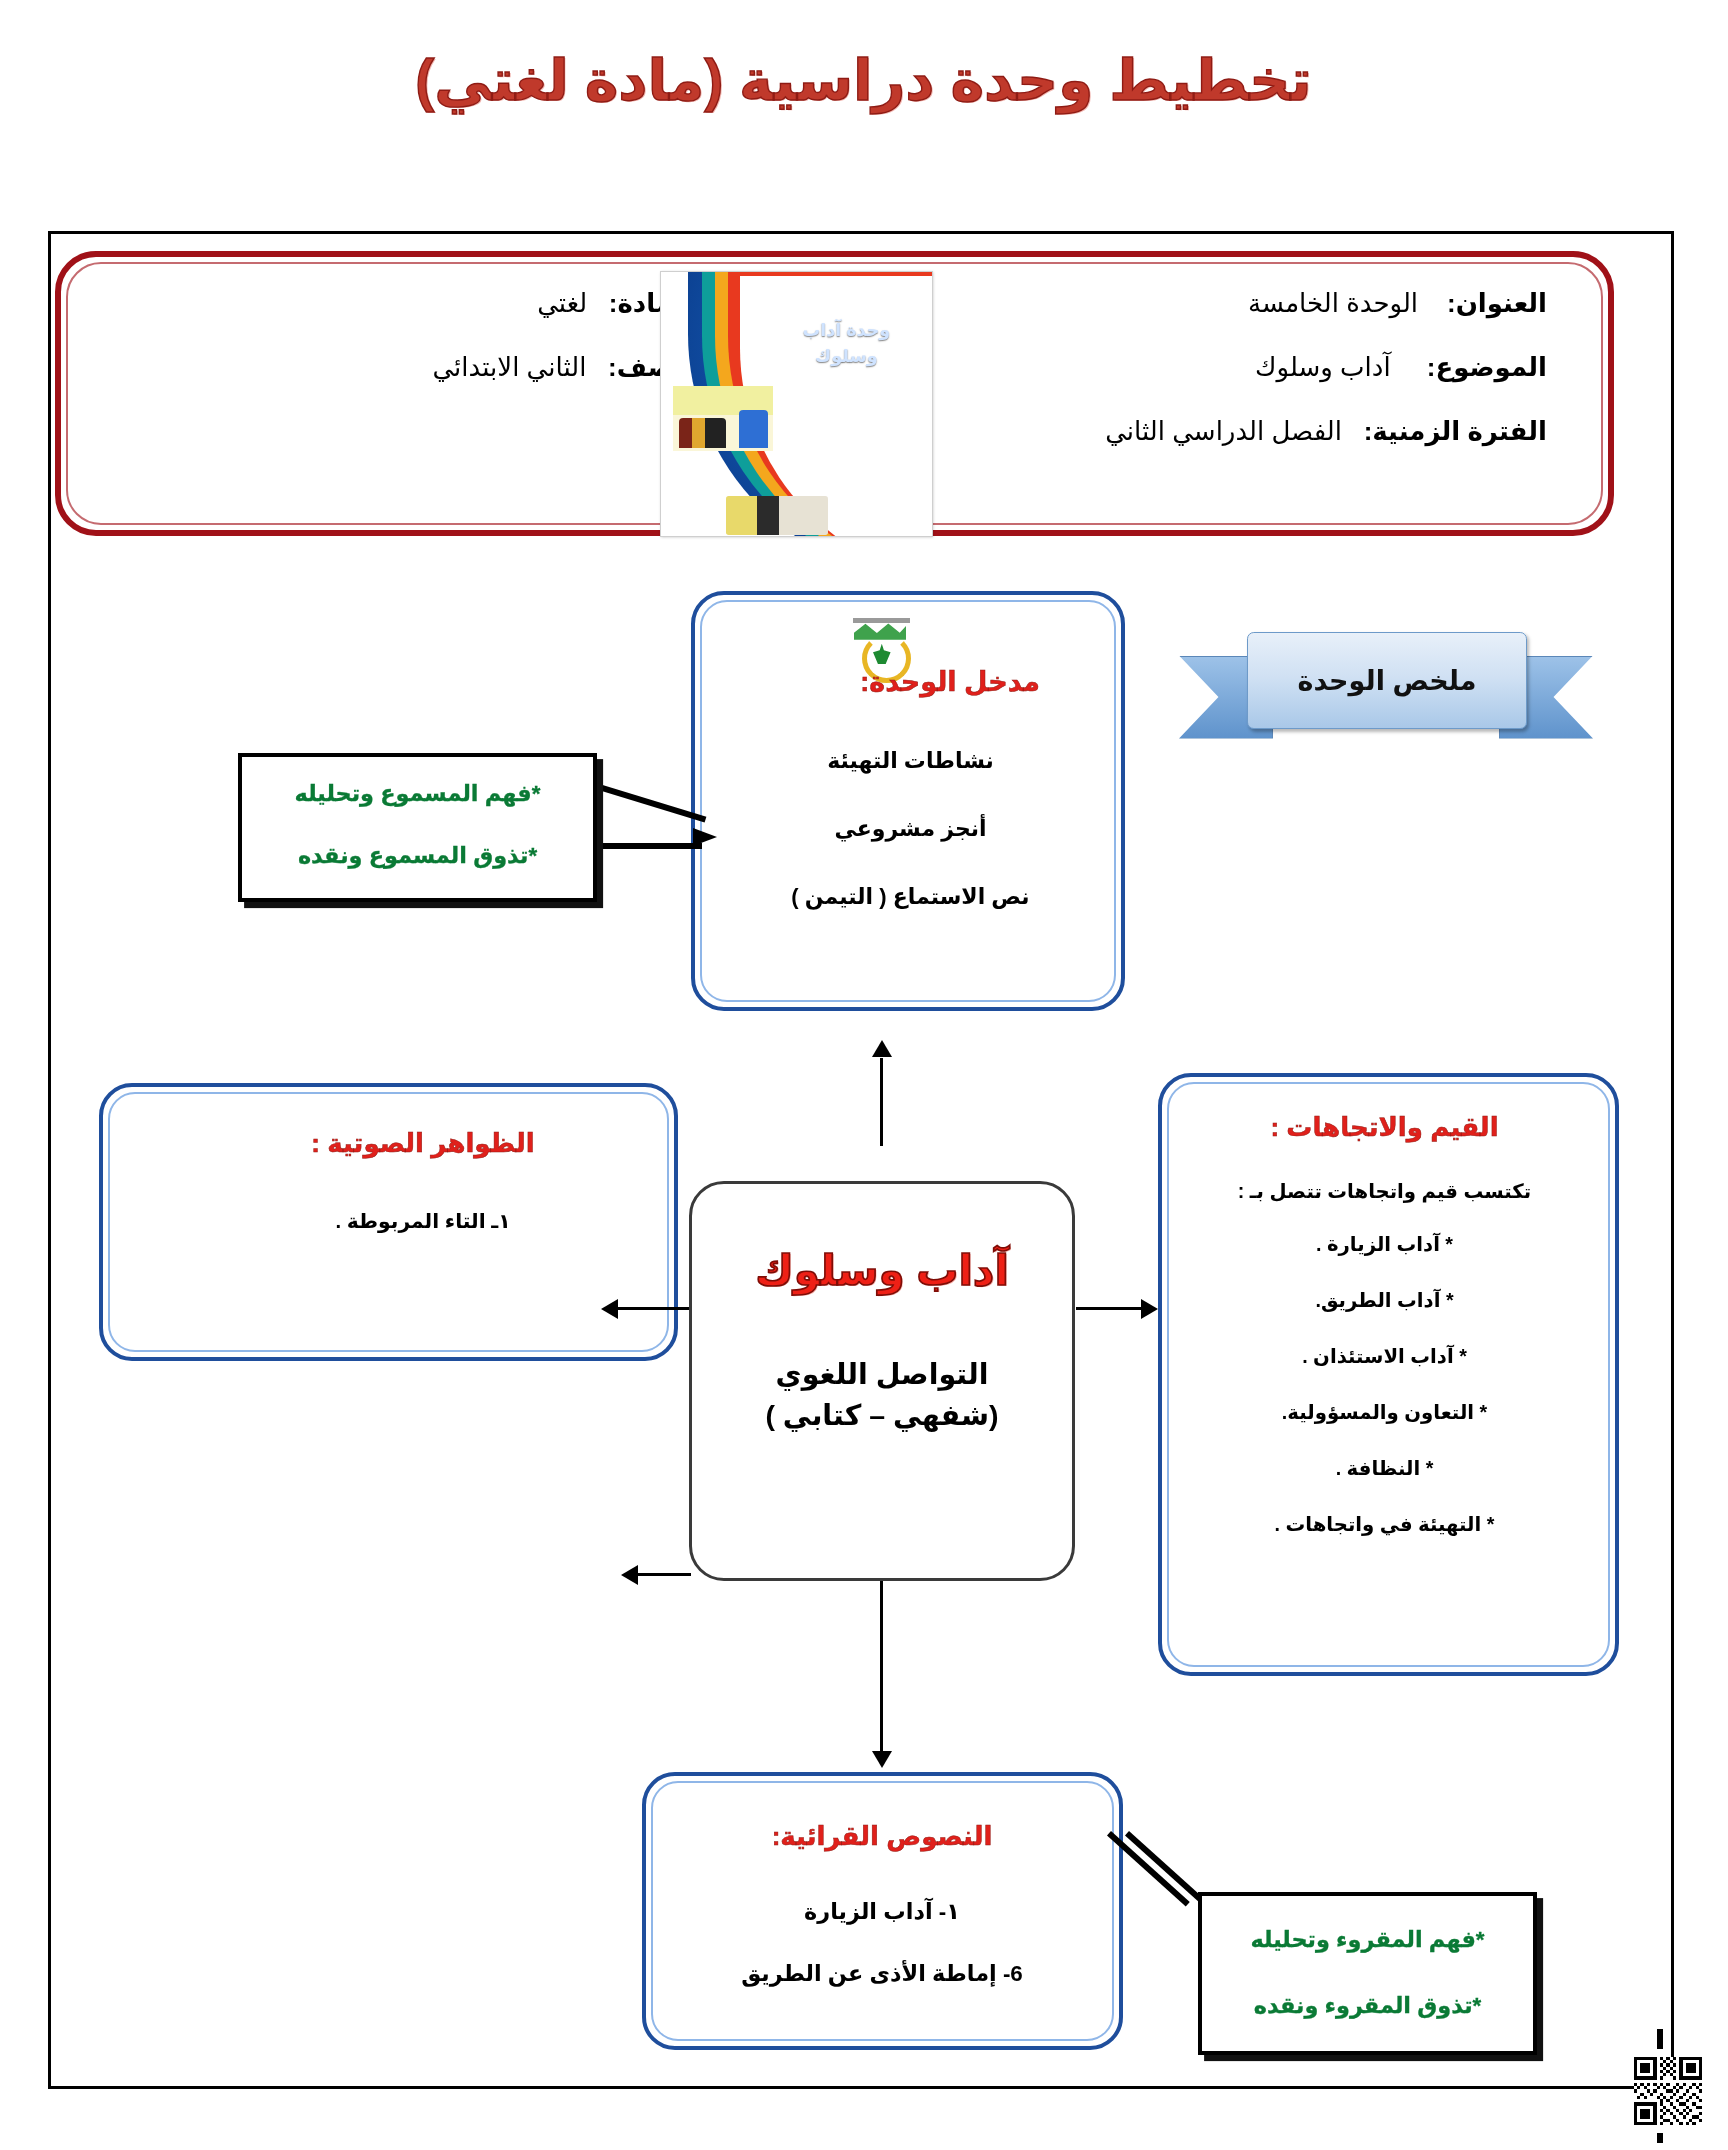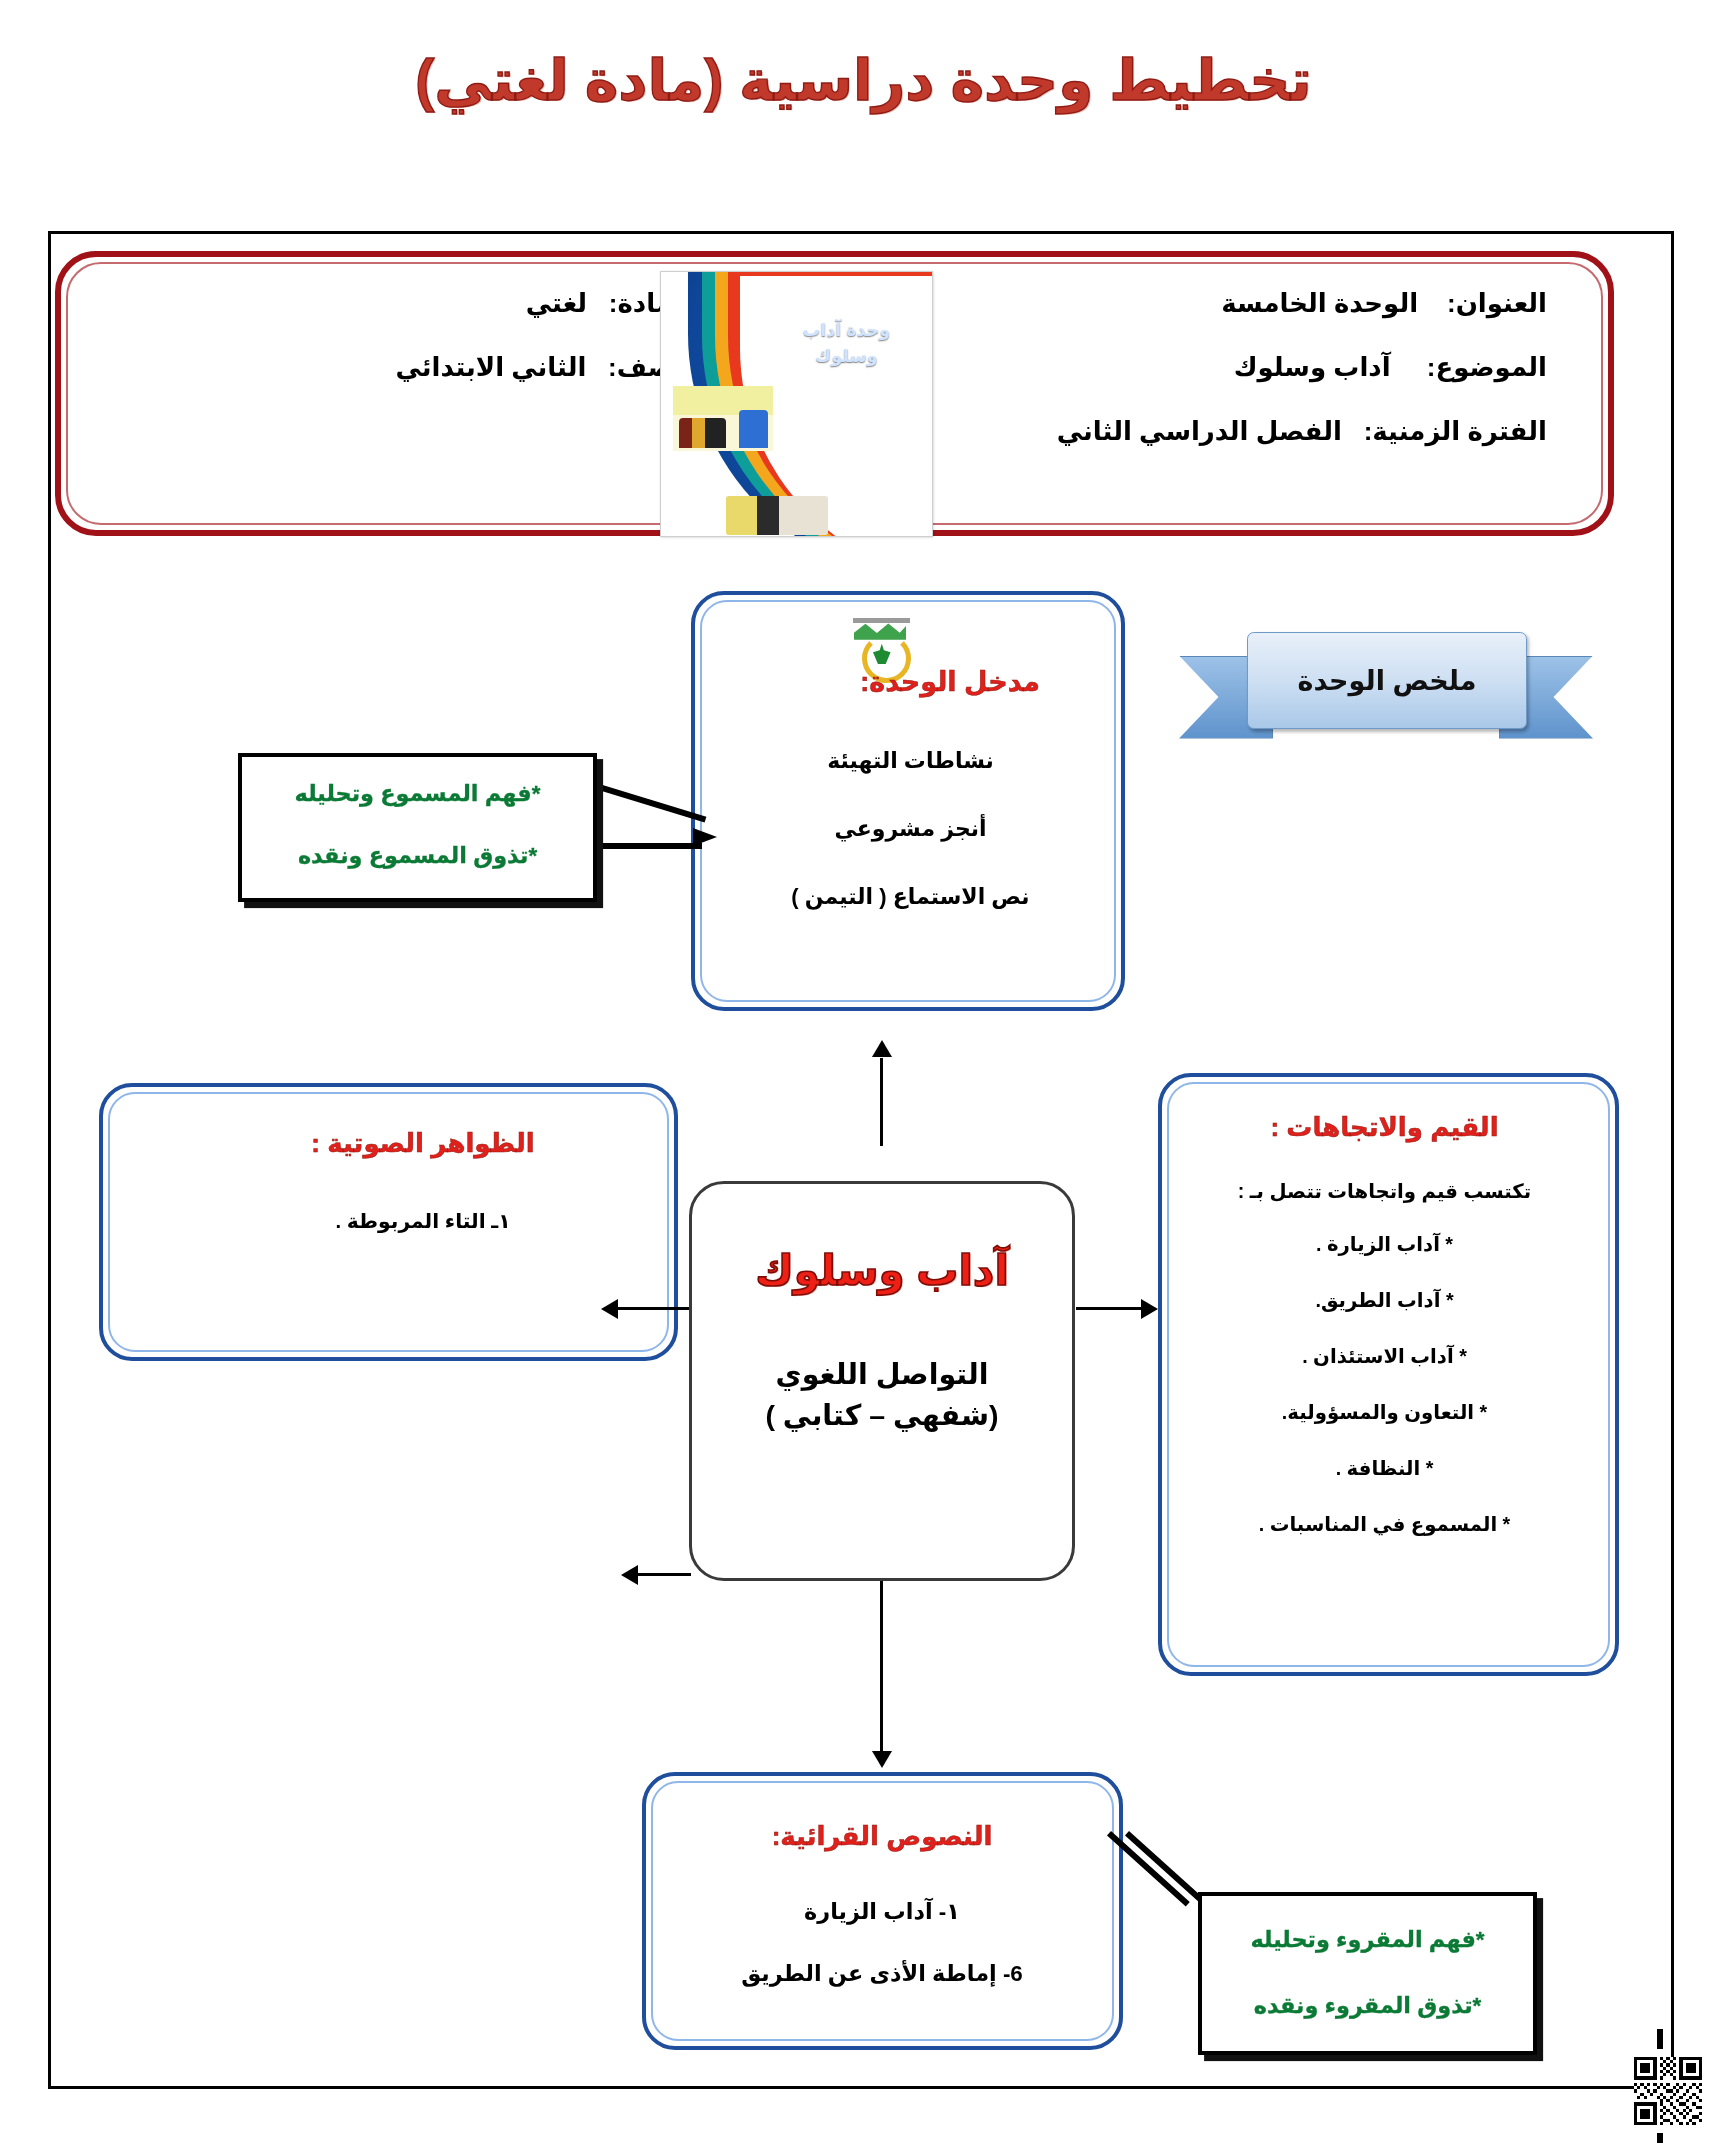--- a/index.html
+++ b/index.html
@@ -73,21 +73,21 @@
     direction: rtl;
     font-size: 26px;
     font-weight: bold;
     color: #000000;
     line-height: 1.0;
   }
   .header-col.right { right: 61px; width: 570px; text-align: right; }
   .header-col.left  { left: 156px; width: 475px; text-align: right; }
   .header-row { margin-bottom: 38px; white-space: nowrap; }
   .header-row .lbl { font-weight: bold; }
-  .header-row .val { font-weight: bold; }
+  .header-row .val { font-weight: normal; }
 
   
   .book-cover {
     position: absolute;
     left: 661px;
     top: 271px;
     width: 271px;
     height: 264px;
     background: #ffffff;
     border: 1.4px solid #cfcfcf;
@@ -475,21 +475,21 @@
 
   <div class="node" id="box-values">
     <div class="node-title">القيم والاتجاهات  :</div>
     <div class="v-intro node-line">تكتسب قيم واتجاهات تتصل بـ :</div>
     <div class="v-list">
       <div class="node-line">* آداب الزيارة  .</div>
       <div class="node-line">* آداب الطريق.</div>
       <div class="node-line">* آداب الاستئذان .</div>
       <div class="node-line">* التعاون والمسؤولية.</div>
       <div class="node-line">* النظافة  .</div>
-      <div class="node-line">* المسموع في المناسبات  .</div>
+      <div class="node-line">* التهيئة في واتجاهات  .</div>
     </div>
   </div>
 
   <div class="conn conn-h" style="left:1077px; top:1307px; width:65px;"></div>
   <div class="arrowhead ah-right" style="left:1142px; top:1299px;"></div>
 
   <div class="node" id="box-center">
     <div class="center-title">آداب وسلوك</div>
     <div class="center-sub">التواصل اللغوي (شفهي – كتابي )</div>
   </div>

